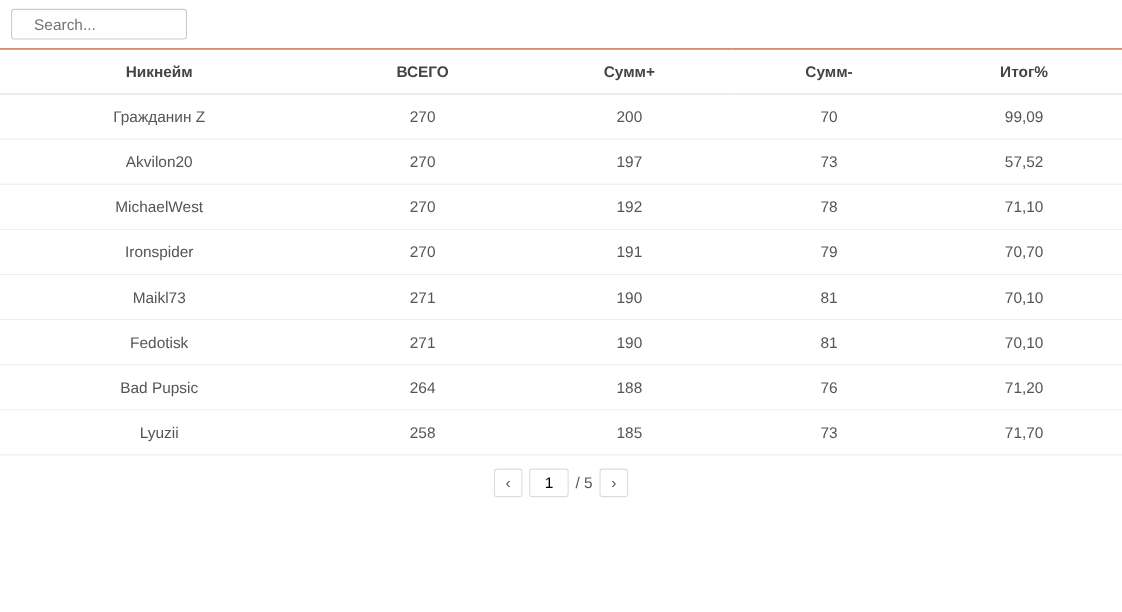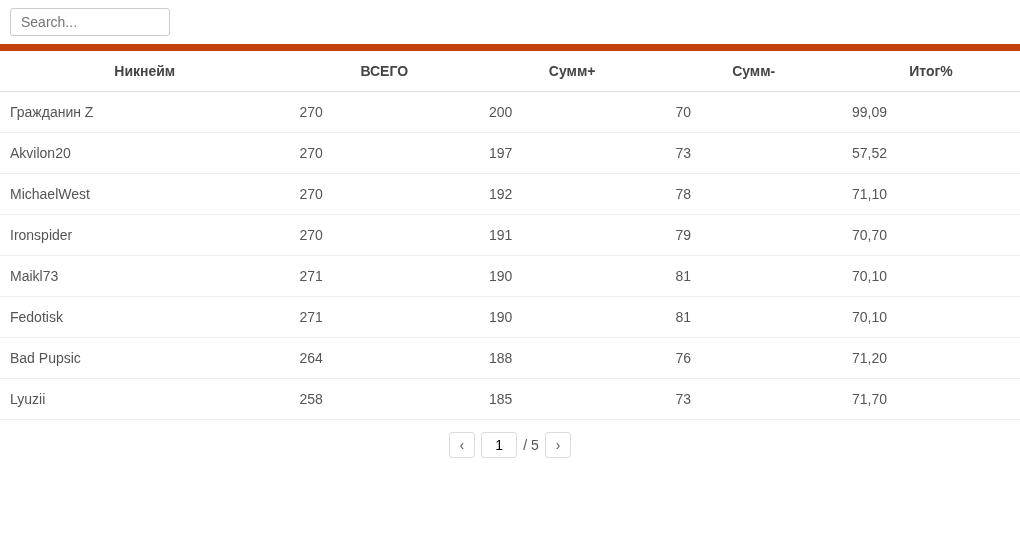--- a/index.html
+++ b/index.html
@@ -13,46 +13,46 @@
       background: #fff;
       color: #333;
       width: 1020px;
     }
     .search-container {
       padding: 8px 10px;
     }
     .search-input {
       border: 1px solid #ccc;
       border-radius: 3px;
-      padding: 5px 10px;
+      padding: 5px 20px;
       width: 160px;
       font-size: 14px;
       color: #999;
       outline: none;
     }
     table {
       width: 100%;
       border-collapse: collapse;
     }
     thead tr {
-      border-top: 7px solid #c2410c;
+      border-top: 1px solid #c2410c;
       border-bottom: 1px solid #ddd;
     }
     thead th {
       padding: 12px 10px;
       font-weight: bold;
       color: #444;
       text-align: center;
     }
     tbody tr {
       border-bottom: 1px solid #eee;
     }
     tbody td {
       padding: 12px 10px;
-      text-align: left;
+      text-align: center;
       color: #555;
     }
     .pagination {
       display: flex;
       align-items: center;
       justify-content: center;
       padding: 12px 0;
       gap: 6px;
     }
     .page-btn {

